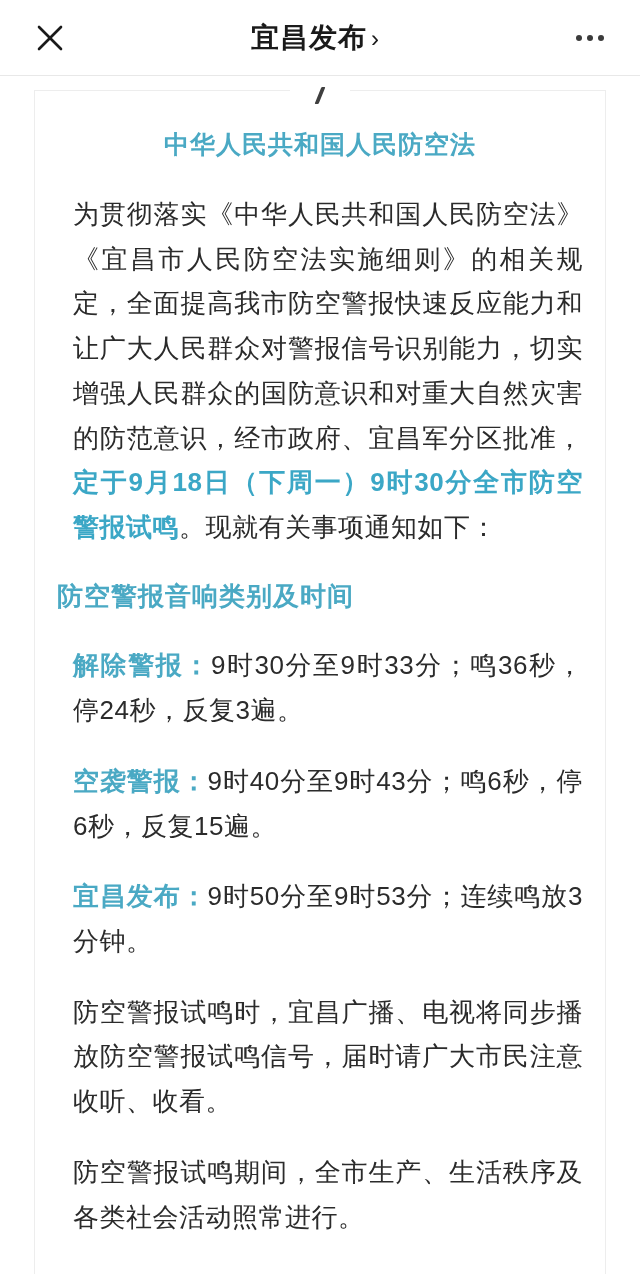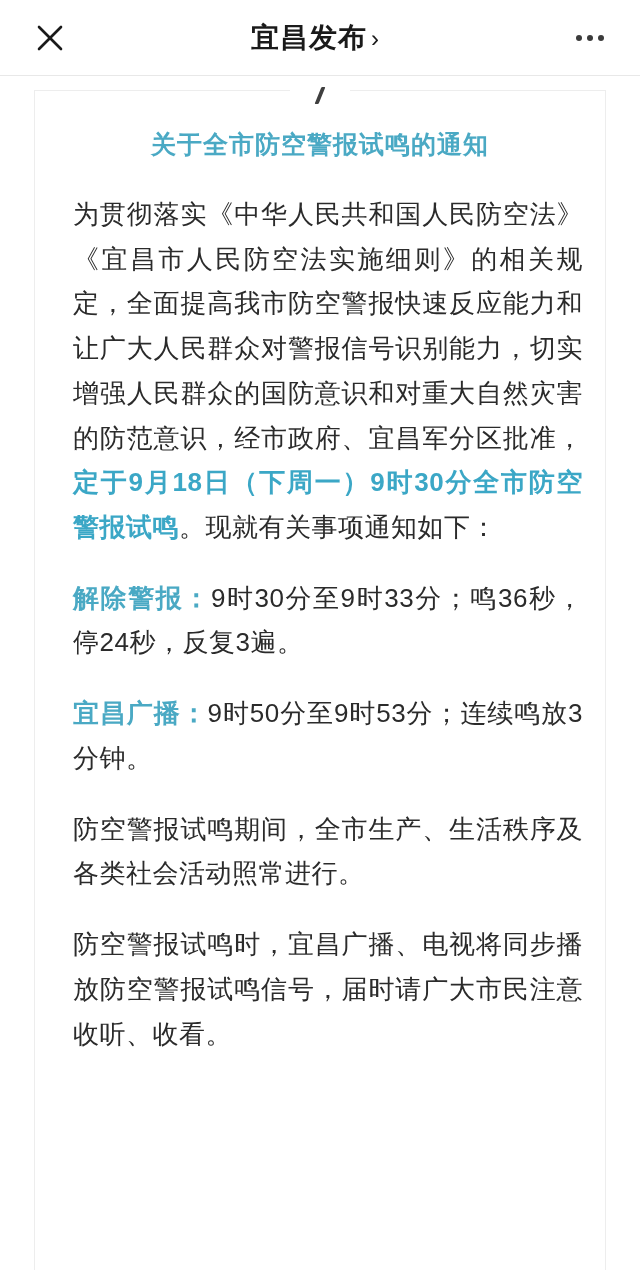--- a/index.html
+++ b/index.html
@@ -168,34 +168,38 @@
   </div>
 </div>
 
 <div class="page-body">
   <div class="card">
 
     <div class="card-mark">
         <span></span>
       </div>
 
-    <div class="headline">关于全市防空警报试鸣的通知</div>
+    <div class="headline">中华人民共和国人民防空法</div>
 
     <p class="para">
       <span>为贯彻落实《中华人民共和国人民防空法》《宜昌市人民防空法实施细则》的相关规定，全面提高我市防空警报快速反应能力和让广大人民群众对警报信号识别能力，切实增强人民群众的国防意识和对重大自然灾害的防范意识，经市政府、宜昌军分区批准，</span><span class="hl">定于9月18日（下周一）9时30分全市防空警报试鸣</span><span>。现就有关事项通知如下：</span>
     </p>
 
+    <p class="sub-head">防空警报音响类别及时间</p>
 
     <p class="para">
       <span class="label">解除警报：</span><span>9时30分至9时33分；鸣36秒，停24秒，反复3遍。</span>
     </p>
 
-
-    <p class="para">
-      <span class="label">宜昌广播：</span><span>9时50分至9时53分；连续鸣放3分钟。</span>
-    </p>
+    <p class="para">
+      <span class="label">空袭警报：</span><span>9时40分至9时43分；鸣6秒，停6秒，反复15遍。</span>
+    </p>
+
+    <p class="para">
+      <span class="label">宜昌发布：</span><span>9时50分至9时53分；连续鸣放3分钟。</span>
+    </p>
+
+    <p class="para">防空警报试鸣时，宜昌广播、电视将同步播放防空警报试鸣信号，届时请广大市民注意收听、收看。</p>
 
     <p class="para">防空警报试鸣期间，全市生产、生活秩序及各类社会活动照常进行。</p>
 
-    <p class="para">防空警报试鸣时，宜昌广播、电视将同步播放防空警报试鸣信号，届时请广大市民注意收听、收看。</p>
-
   </div>
 </div>
 
 </body></html>

